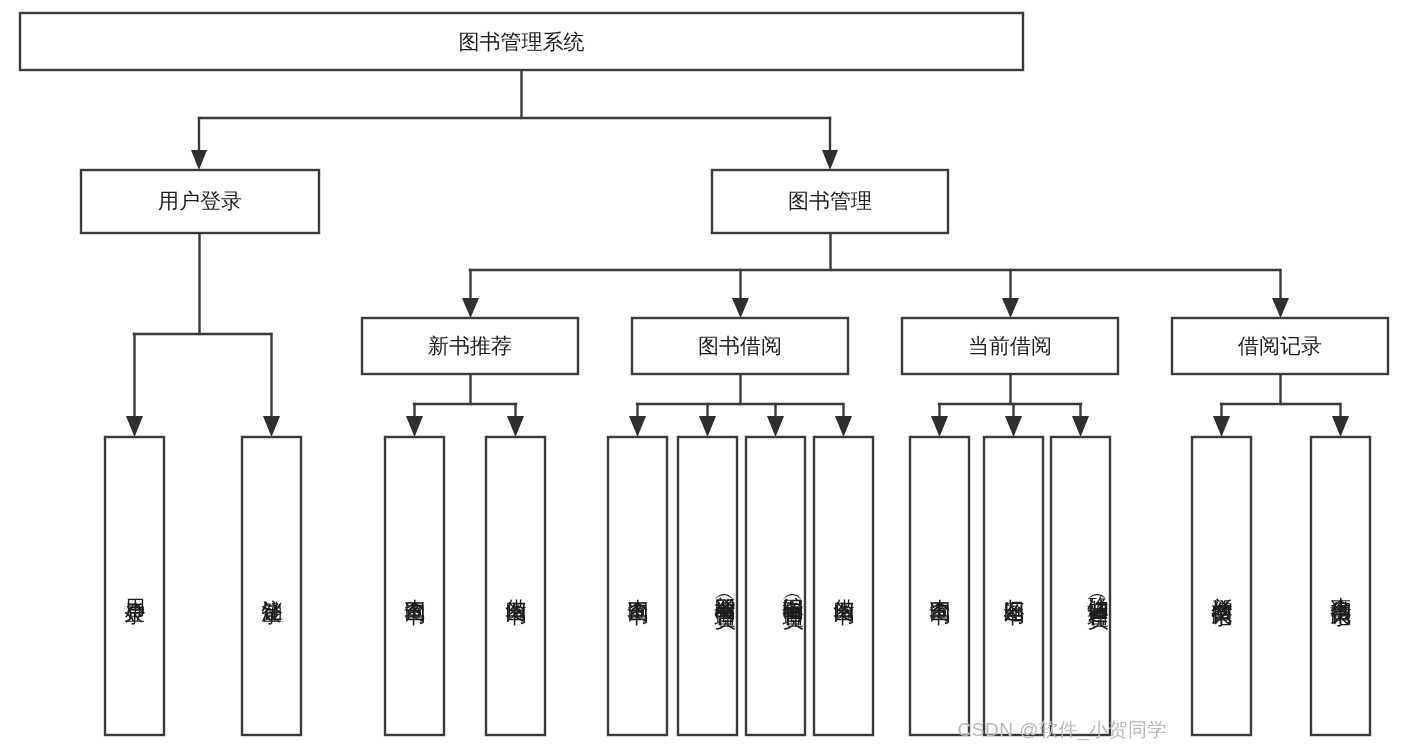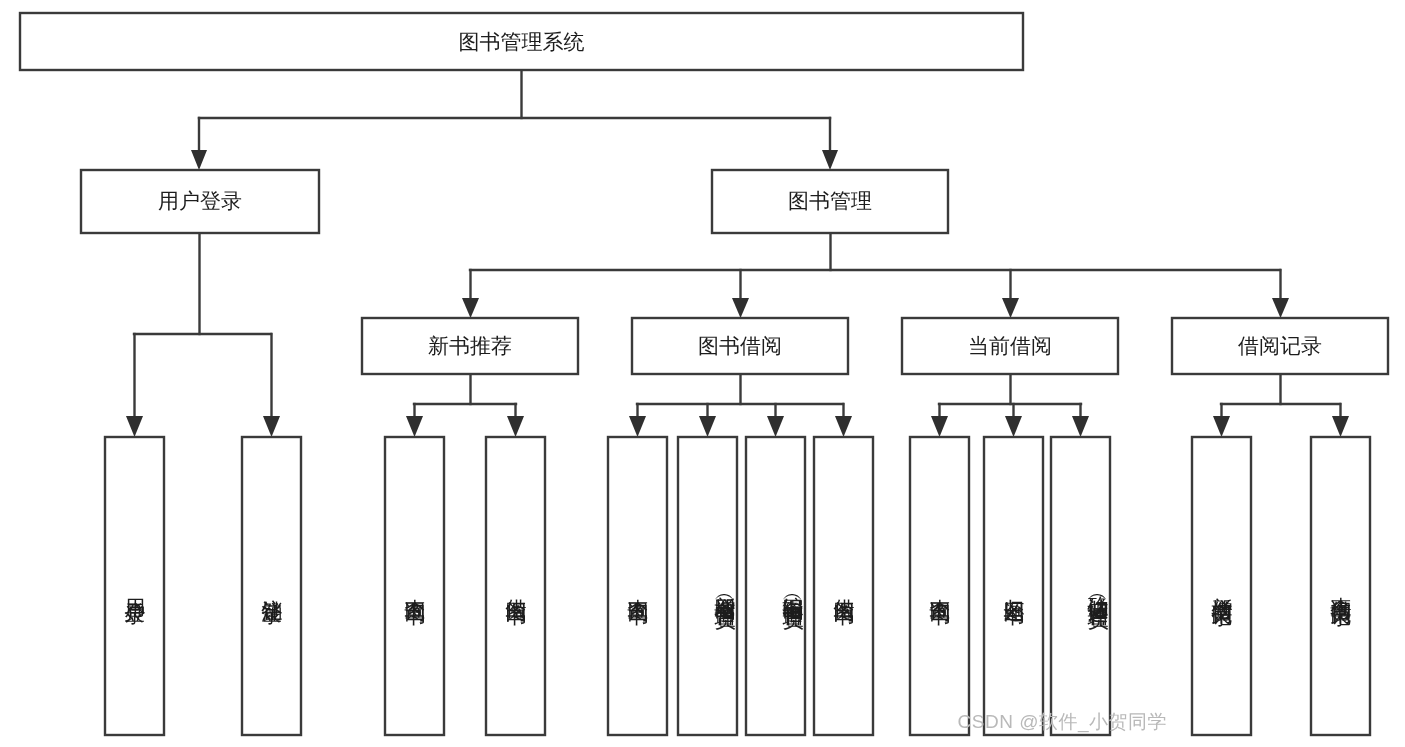--- a/index.html
+++ b/index.html
@@ -61,21 +61,21 @@
     text-align: center;
     white-space: nowrap;
     pointer-events: none;
     user-select: none;
   }
   .leaf-label.center { display: flex; align-items: center; justify-content: center; }
   .leaf-label.top { display: flex; align-items: flex-start; justify-content: center; }
   .watermark {
     position: absolute;
     right: 8px;
-    bottom: 12px;
+    bottom: 4px;
     font-family: "Liberation Sans", "DejaVu Sans", sans-serif;
     font-size: 19px;
     color: #b9b9b9;
     letter-spacing: 0.5px;
     white-space: nowrap;
     user-select: none;
     margin-left: 32px;
   }
 </style>
 </head>

